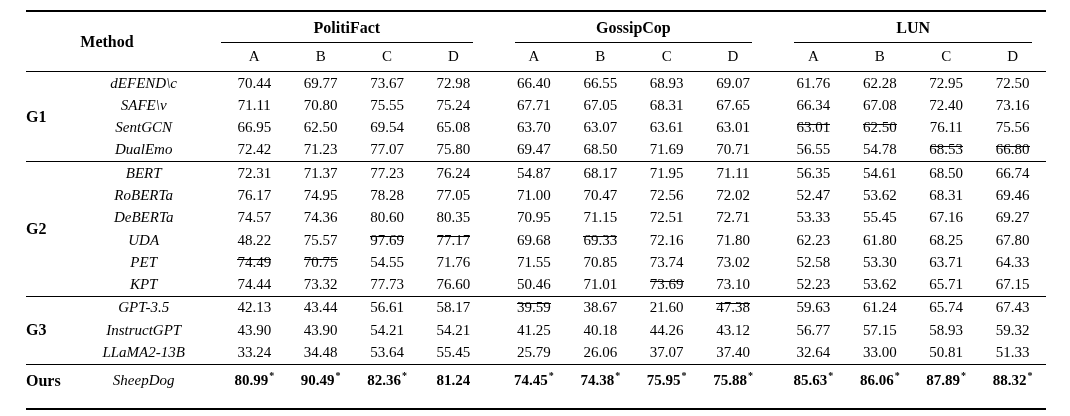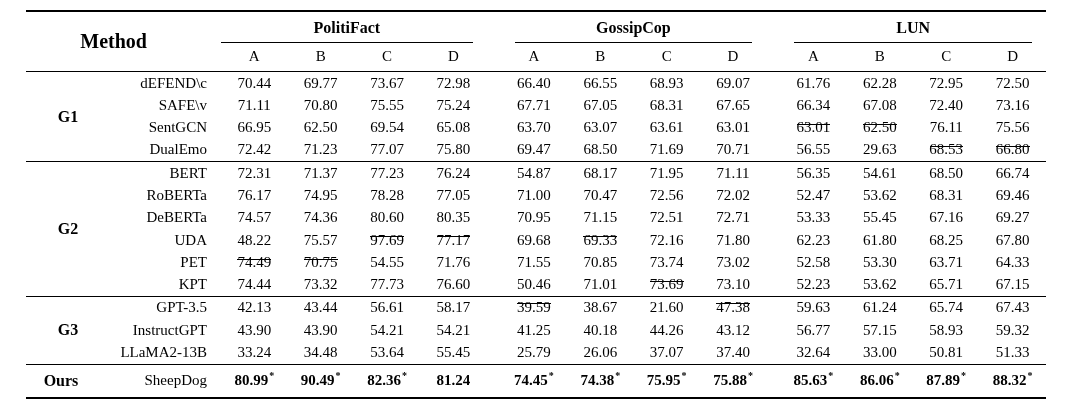--- a/index.html
+++ b/index.html
@@ -27,21 +27,21 @@
   col.c-group  { width: 52px; }
   col.c-method { width: 128px; }
   col.c-num    { width: 66px; }
   col.c-numgap { width: 80px; }
 
   thead { border-bottom: 1.8px solid #000; }
   thead th { font-weight: bold; padding: 0; }
   th.method-h {
     text-align: left;
     vertical-align: middle;
-    font-size: 20px;
+    font-size: 16px;
     padding-left: 2px;
   }
   th.ds-name { padding-top: 7px; }
   th.ds-name .cmid {
     display: block;
     margin: 0 14px;
     padding-bottom: 5px;
     border-bottom: 1.1px solid #000;
     font-size: 16px;
     font-weight: bold;
@@ -59,29 +59,30 @@
   tbody.block { border-top: 1.1px solid #000; }
   td {
     font-size: 15px;
     padding: 2.6px 0 2.7px 0;
     text-align: center;
     vertical-align: middle;
   }
   td.group-label {
     font-weight: bold;
     font-size: 16px;
-    text-align: right;
+    text-align: left;
   }
   td.method {
-    text-align: right;
+    text-align: center;
     padding-left: 2px;
+    font-style: italic;
   }
   td.gap { padding-left: 14px; }
   td.bold { font-weight: bold; }
-  tbody.ours td { padding-top: 7px; padding-bottom: 7px; margin-top: 28px; }
+  tbody.ours td { padding-top: 7px; padding-bottom: 18px; margin-top: 28px; }
   .underline {
     border-bottom: 1px solid #000;
     padding-bottom: 11px;
   }
   sup.star {
     font-size: 10px;
     line-height: 0;
     vertical-align: super;
     margin-left: 1px;
   }
@@ -187,21 +188,21 @@
           <td class="method">DualEmo</td>
           <td class="gap "><span class="">72.42</span></td>
           <td class=""><span class="">71.23</span></td>
           <td class=""><span class="">77.07</span></td>
           <td class=""><span class="">75.80</span></td>
           <td class="gap "><span class="">69.47</span></td>
           <td class=""><span class="">68.50</span></td>
           <td class=""><span class="">71.69</span></td>
           <td class=""><span class="">70.71</span></td>
           <td class="gap "><span class="">56.55</span></td>
-          <td class=""><span class="">29.63</span></td>
+          <td class=""><span class="">54.78</span></td>
           <td class=""><span class="">68.53</span></td>
           <td class=""><span class="">66.80</span></td>
         </tr>
       </tbody>
       <tbody class="block">
         <tr>
           <td class="group-label" rowspan="6">G2</td>
           <td class="method">BERT</td>
           <td class="gap "><span class="">72.31</span></td>
           <td class=""><span class="">71.37</span></td>

